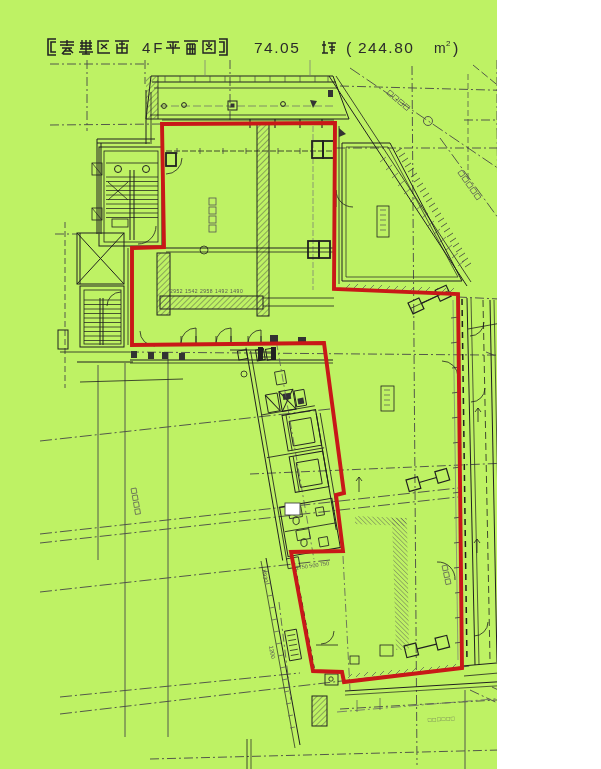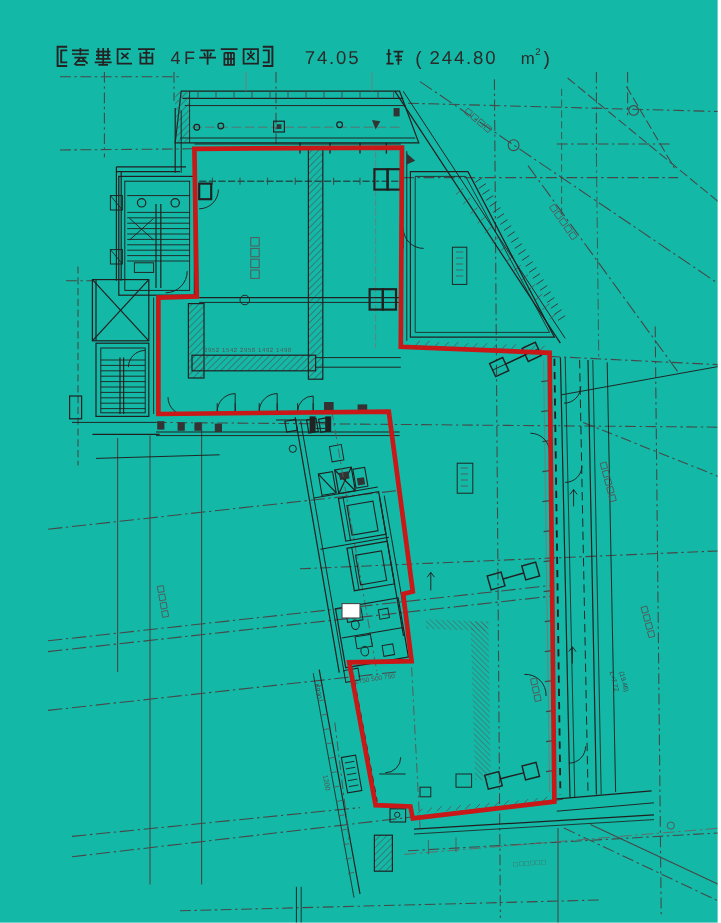--- a/index.html
+++ b/index.html
@@ -1,16 +1,16 @@
 <!DOCTYPE html>
 <html><head>
 <meta charset="utf-8">
 <style>
 html,body{margin:0;padding:0;background:#ffffff;}
-#page{position:relative;width:598px;height:769px;background:#14b8a6;overflow:hidden;
+#page{position:relative;width:497px;height:769px;background:#bef264;overflow:hidden;
 font-family:"Liberation Sans", sans-serif;}
 svg{position:absolute;left:0;top:0;}
 </style>
 </head>
 <body>
 <div id="page">
 <svg width="601" height="769" viewBox="0 0 601 769">
 <defs>
 <pattern id="hatch" width="4" height="4" patternUnits="userSpaceOnUse" patternTransform="rotate(45)">
   <line x1="0" y1="0" x2="0" y2="4" stroke="#4a4a4a" stroke-width="0.9"></line>

